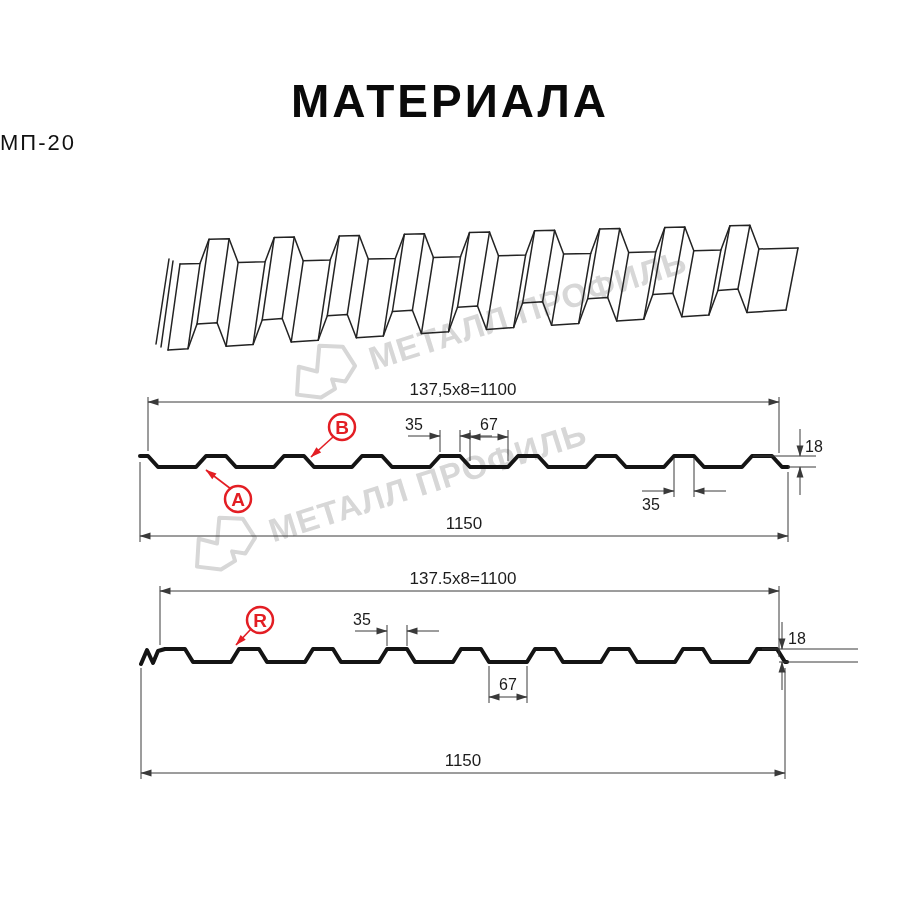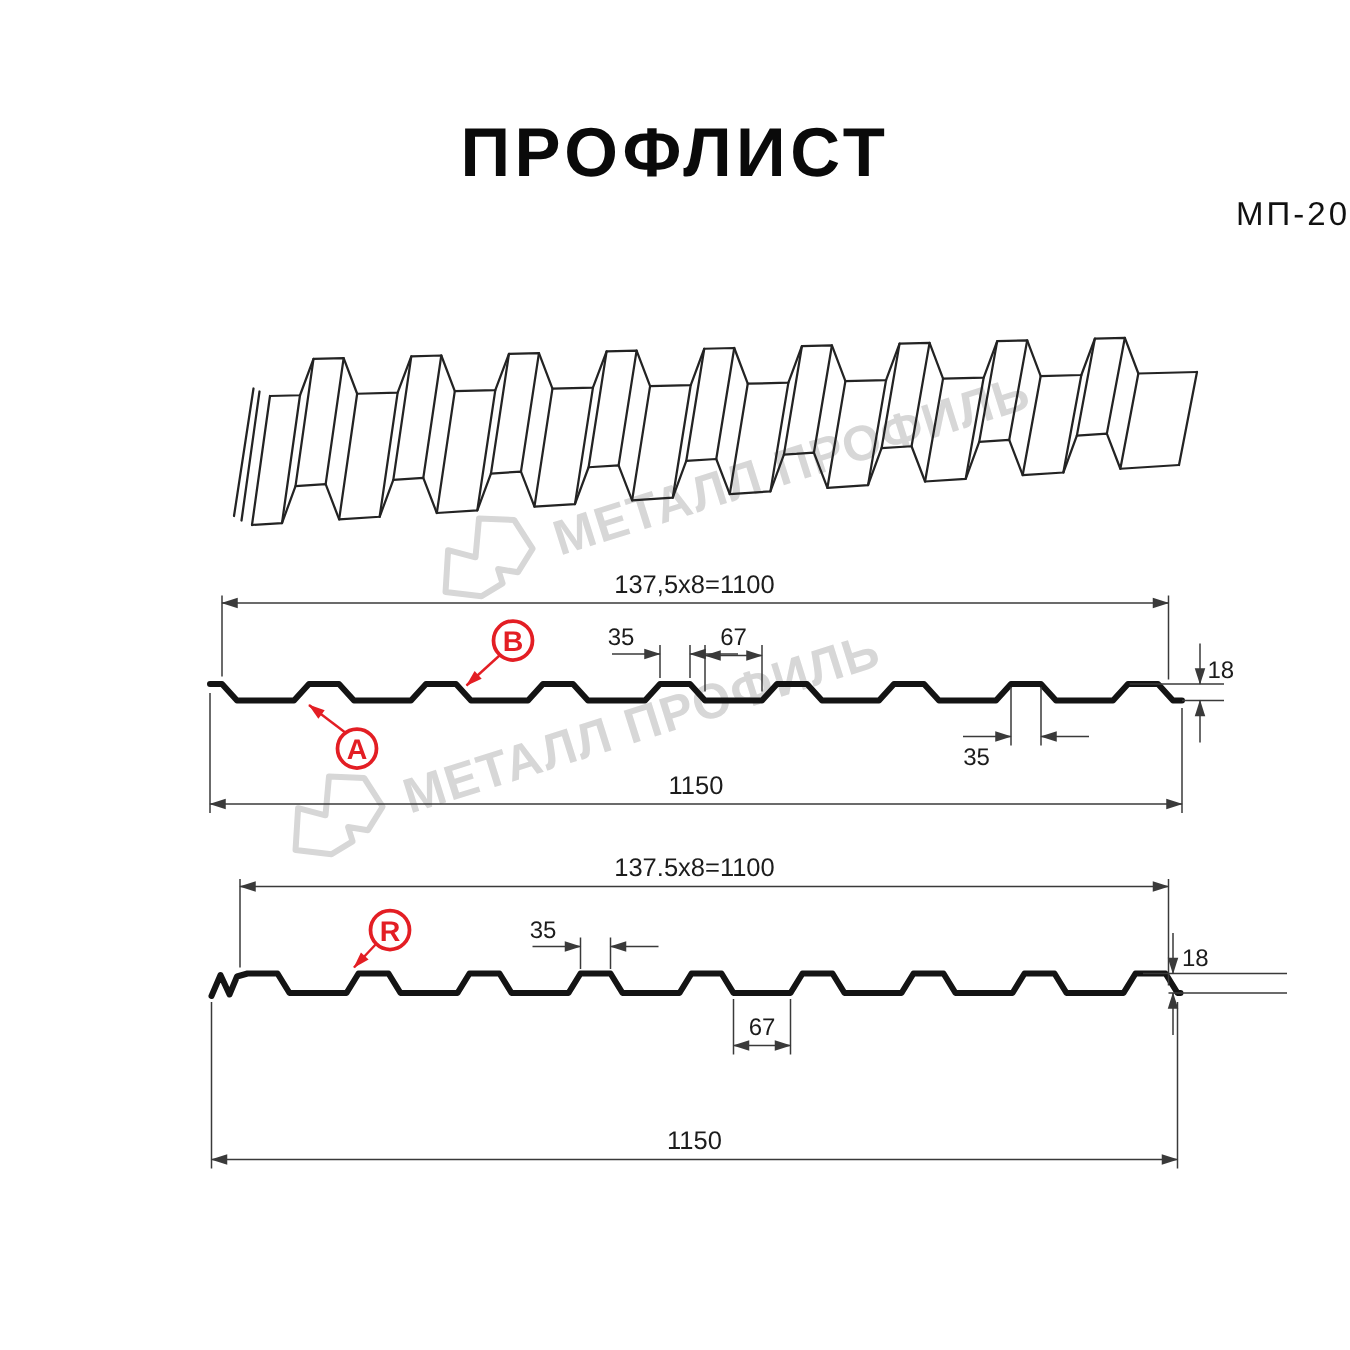--- a/index.html
+++ b/index.html
@@ -1,20 +1,20 @@
 <!DOCTYPE html>
 <html><head>
 <meta charset="utf-8">
 <style>
   html,body{margin:0;padding:0;background:#fff;}
   .page{position:relative;width:900px;height:900px;background:#fff;overflow:hidden;
         font-family:"Liberation Sans", sans-serif;}
   .title{position:absolute;top:74px;left:0;width:100%;text-align:center;
          font-size:46px;font-weight:800;letter-spacing:3px;color:#0a0a0a;}
-  .subtitle{position:absolute;top:130px;left:0;width:100%;text-align:right;
+  .subtitle{position:absolute;top:130px;left:0;width:100%;text-align:left;
          font-size:22px;font-weight:500;letter-spacing:2px;color:#111;}
   .footer{position:absolute;top:800px;left:0;width:100%;text-align:center;
          font-size:20px;font-weight:700;letter-spacing:1px;color:#1c1c1c;}
   svg.drawing{position:absolute;top:0;left:0;}
   .dimline{stroke:var(--c-dim,#3a3a3a);stroke-width:1;fill:none;}
   .extline{stroke:var(--c-dim,#3a3a3a);stroke-width:1;fill:none;}
   .dimtext{fill:#1c1c1c;font-size:17px;font-family:"Liberation Sans",sans-serif;}
   .dimtext-sm{fill:#1c1c1c;font-size:16px;font-family:"Liberation Sans",sans-serif;}
   .profile{stroke:var(--c-line,#141414);stroke-width:4;fill:none;
            stroke-linejoin:round;stroke-linecap:round;}
@@ -25,21 +25,21 @@
   .redline{stroke:var(--c-red,#e31e24);stroke-width:1.6;fill:none;}
   .redcircle{stroke:var(--c-red,#e31e24);stroke-width:2.5;fill:none;}
   .redtext{fill:var(--c-red,#e31e24);font-size:19px;font-weight:bold;text-anchor:middle;
            font-family:"Liberation Sans",sans-serif;}
 </style>
 </head>
 <body>
 
 <div class="page" style="--c-red: #e31e24; --c-line: #141414; --c-dim: #3a3a3a; --c-watermark: #d7d7d7;">
 
-  <div class="title">ПРОФЛИСТ</div>
+  <div class="title">МАТЕРИАЛА</div>
   <div class="subtitle">МП-20</div>
 
   <svg class="drawing" width="900" height="900" viewBox="0 0 900 900">
     <defs>
       <marker id="arrDim" markerWidth="12" markerHeight="9" refX="11" refY="4.5" orient="auto-start-reverse" markerUnits="userSpaceOnUse">
         <path d="M0.5,1 L11.5,4.5 L0.5,8 Z" style="fill:var(--c-dim,#3a3a3a)"></path>
       </marker>
       <marker id="arrRed" markerWidth="12" markerHeight="9" refX="11" refY="4.5" orient="auto-start-reverse" markerUnits="userSpaceOnUse">
         <path d="M0.5,1 L11.5,4.5 L0.5,8 Z" style="fill:var(--c-red,#e31e24)"></path>
       </marker>

